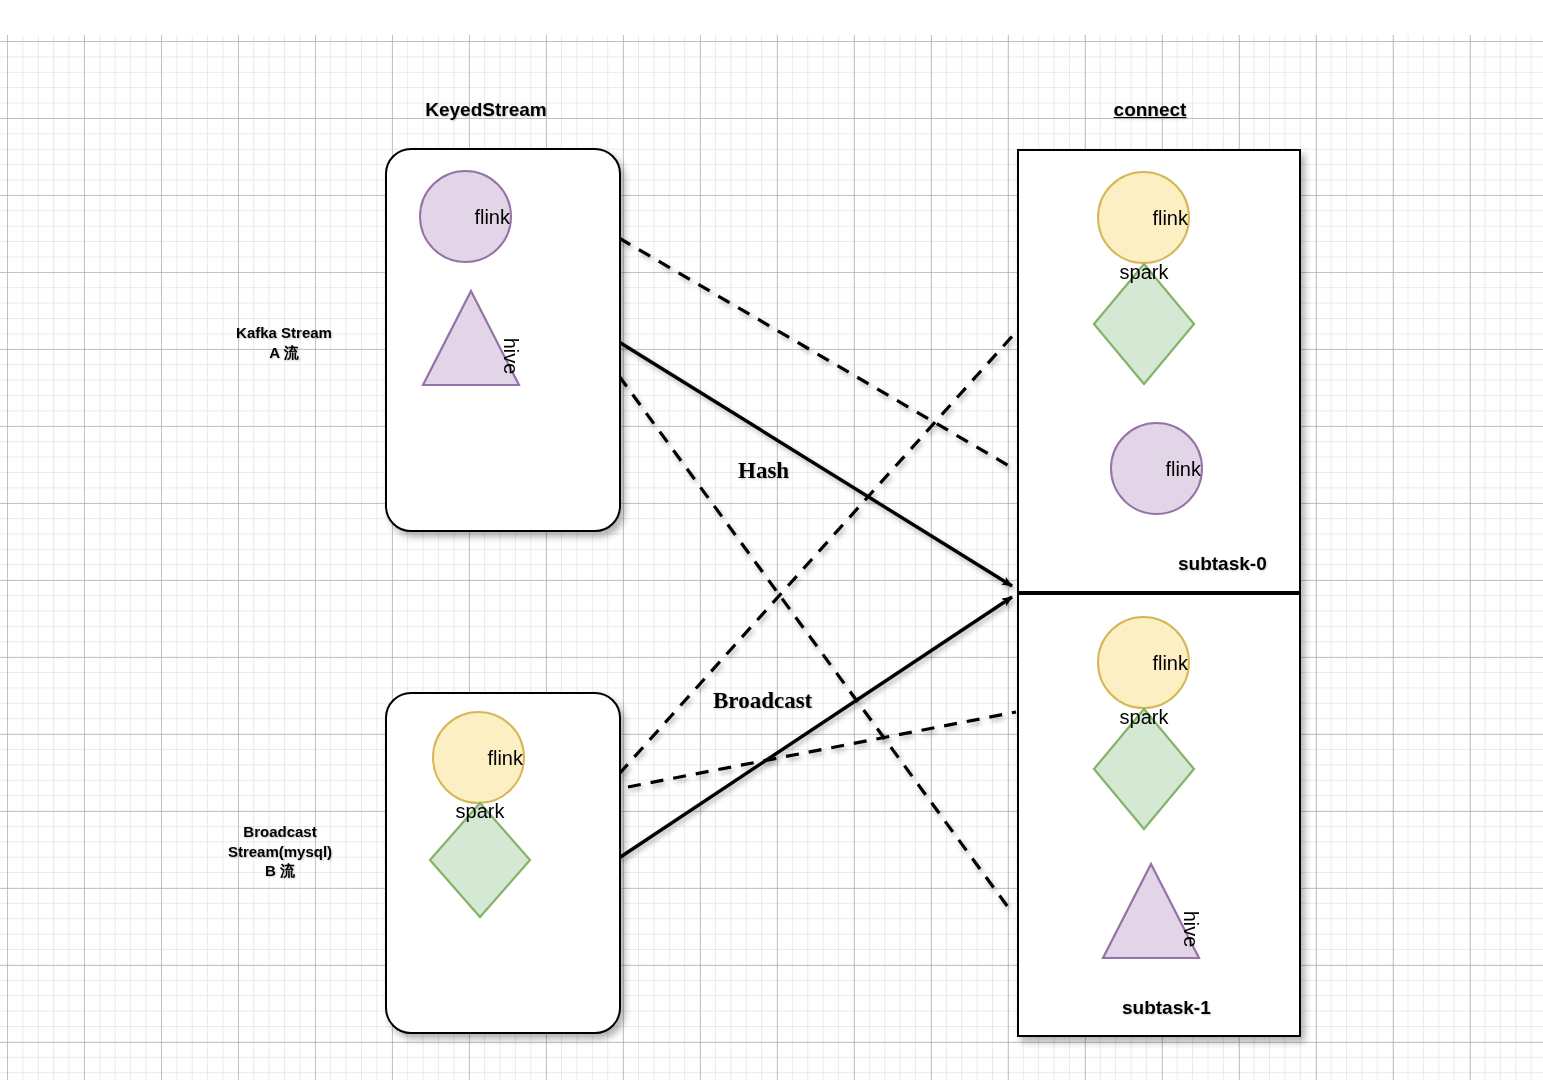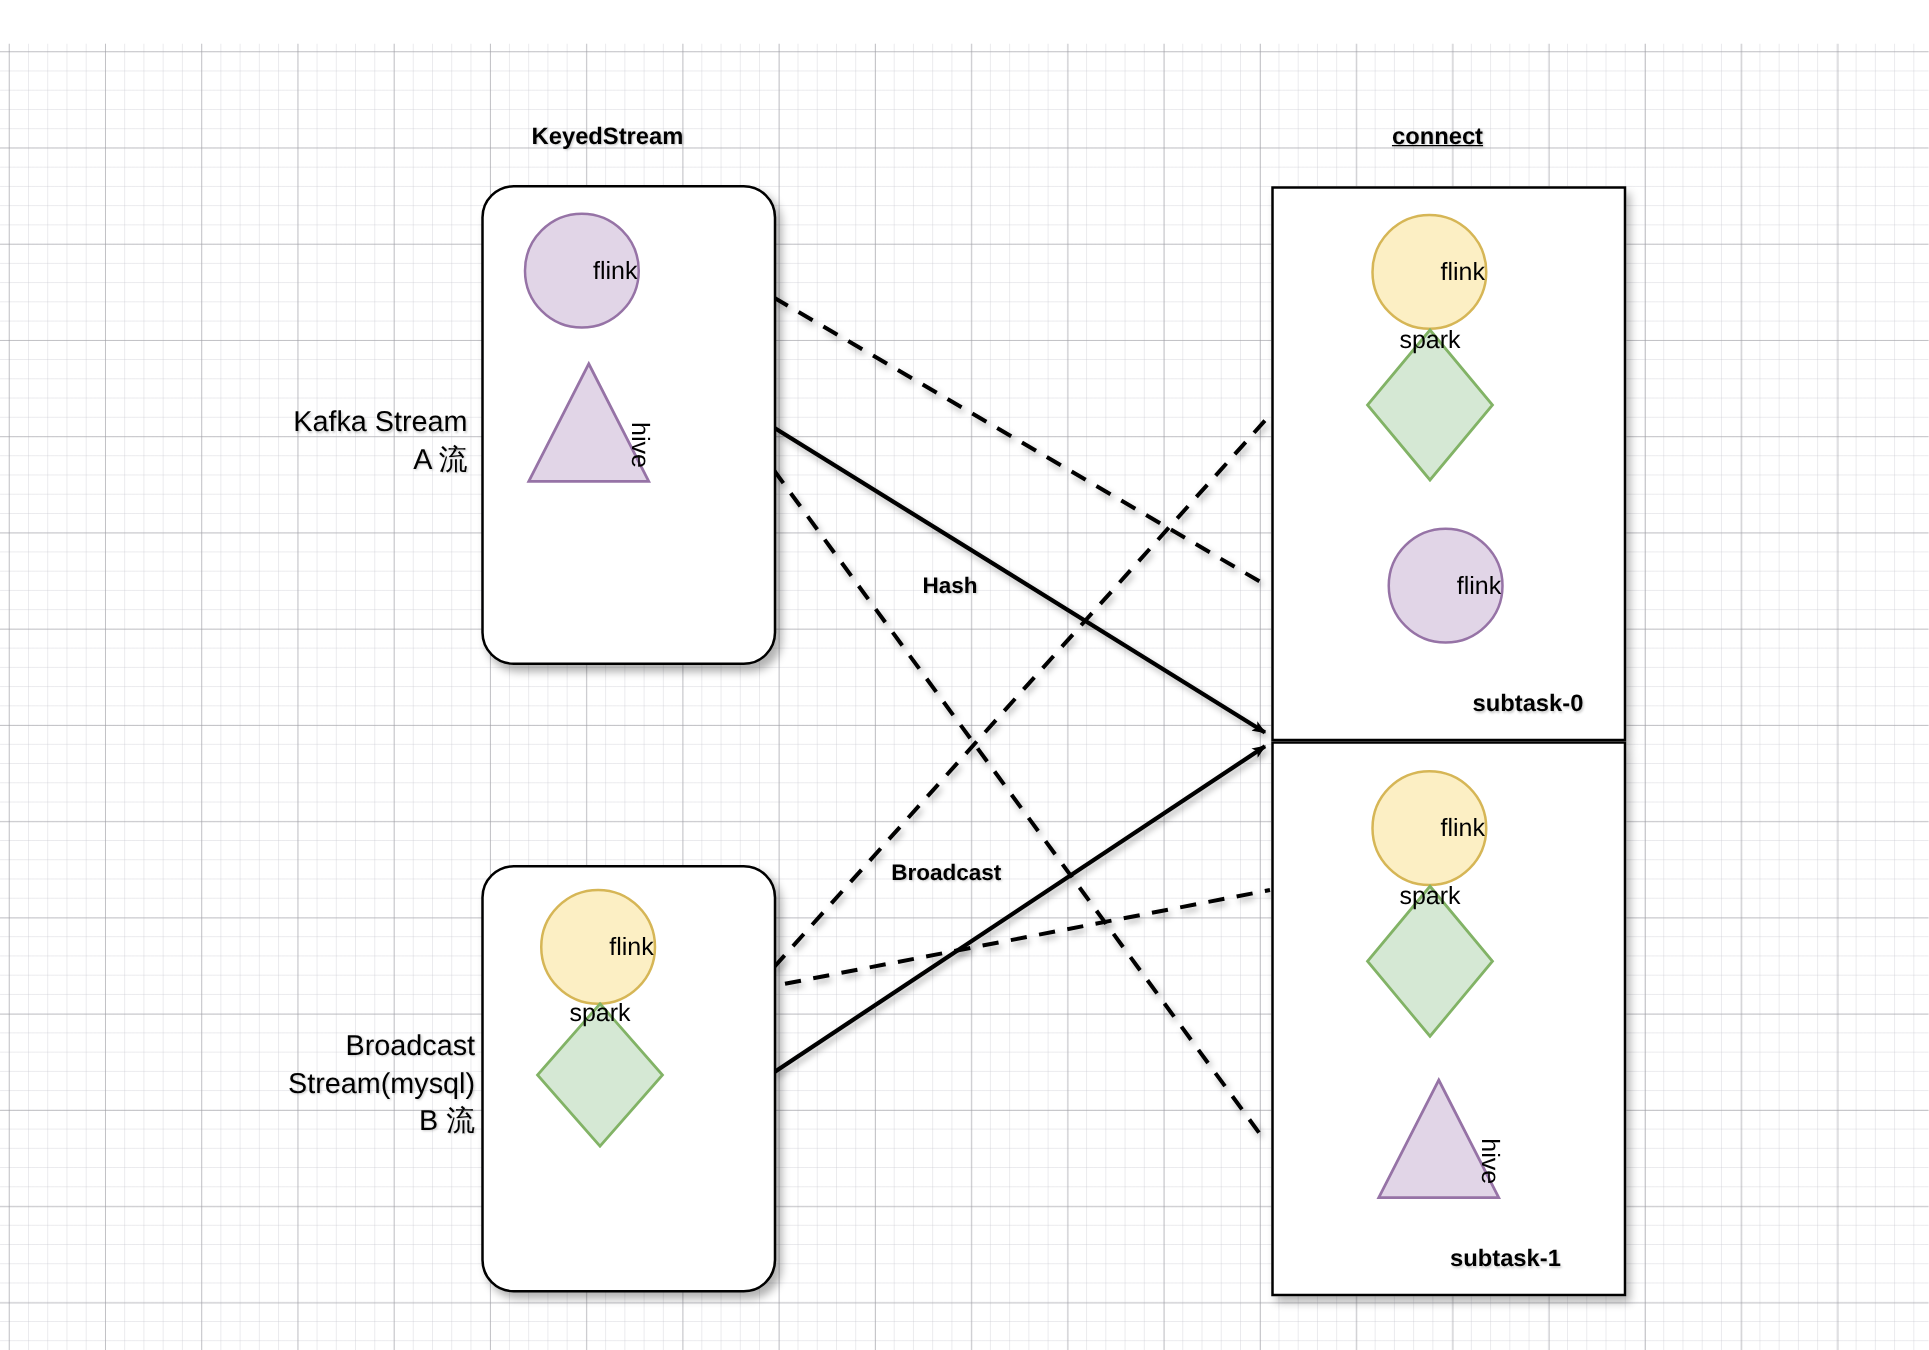--- a/index.html
+++ b/index.html
@@ -37,40 +37,41 @@
     font-size: 19px;
     font-weight: bold;
     color: #000000;
     text-shadow: 1px 1px 2px rgba(0,0,0,0.22);
     white-space: pre;
     text-align: center;
     line-height: 1.28;
   }
   .edge-label {
     position: absolute;
-    font-size: 18px;
+    font-size: 23px;
     font-weight: bold;
     color: #000000;
     text-shadow: 1px 1px 2px rgba(0,0,0,0.22);
     white-space: nowrap;
+    font-family: Liberation Serif, serif;
   }
   .subtask-label {
     position: absolute;
     font-size: 19px;
     font-weight: bold;
     color: #000000;
     text-shadow: 1px 1px 2px rgba(0,0,0,0.2);
     white-space: nowrap;
   }
   .side-label {
     position: absolute;
-    font-size: 23px;
-    font-weight: normal;
-    color: #000000;
-    text-align: right;
+    font-size: 15px;
+    font-weight: bold;
+    color: #000000;
+    text-align: center;
     text-shadow: 1px 1px 2px rgba(0,0,0,0.22);
     line-height: 1.3;
   }
   .rbox {
     position: absolute;
     background: #ffffff;
     border: 2.5px solid #000000;
     border-radius: 26px;
     box-shadow: 4px 5px 7px rgba(0,0,0,0.30);
   }
@@ -215,18 +216,18 @@
 
   <div class="tri-wrap" style="left:1100px; top:826px; width:102px; height:100px;">
     <svg width="102" height="100" viewBox="0 0 102 100">
       <polygon points="51,3 99,97 3,97" fill="#e1d5e7" stroke="#9673a6" stroke-width="2.2"></polygon>
     </svg>
     <div class="ovl-text" style="padding-top:18px;">
       <span class="shape-text rot90">hive</span>
     </div>
   </div>
 
-  <div class="subtask-label" style="left:1160px; top:962px;">subtask-1</div>
+  <div class="subtask-label" style="left:1122px; top:962px;">subtask-1</div>
 
   <div class="edge-label" style="left:738px; top:423px;">Hash</div>
   <div class="edge-label" style="left:713px; top:653px;">Broadcast</div>
 
 </div>
 
 </body></html>

